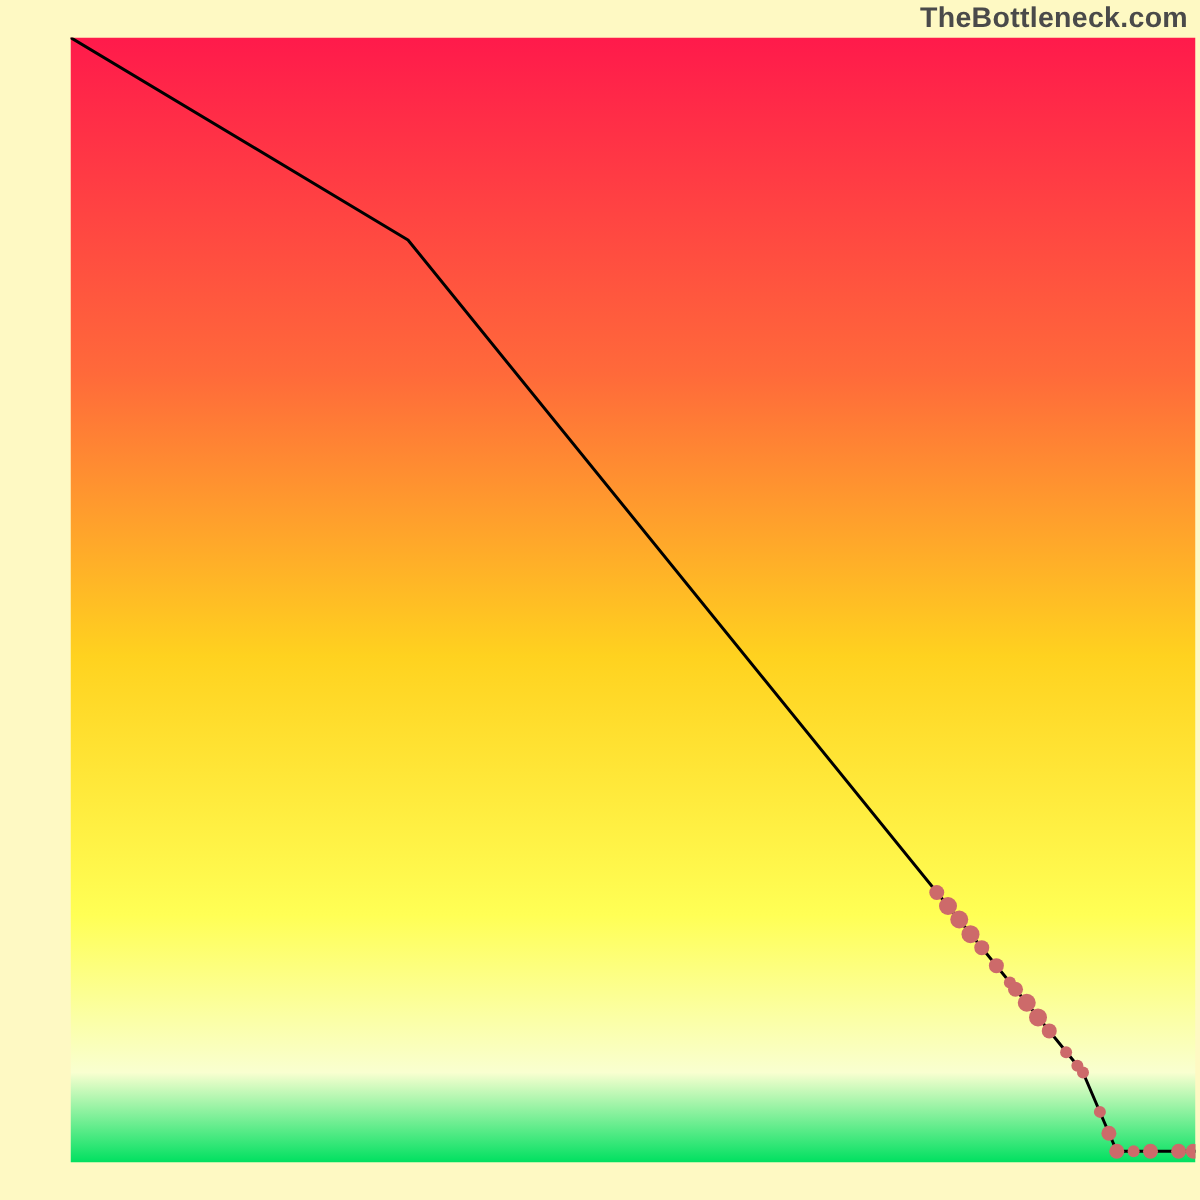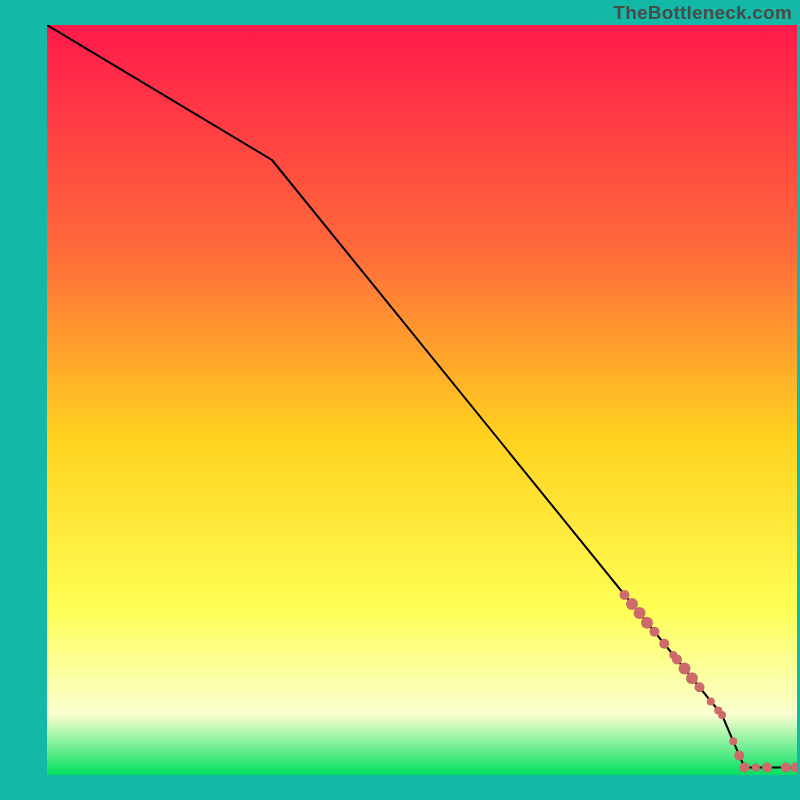--- a/index.html
+++ b/index.html
@@ -8,21 +8,21 @@
     width: 800px;
     height: 800px;
     background: #000;
     font-family: Arial, Helvetica, sans-serif;
     overflow: hidden;
   }
   .frame {
     position: relative;
     width: 800px;
     height: 800px;
-    background: #14b8a6;
+    background: #fef9c3;
   }
   .attribution {
     position: absolute;
     top: 2px;
     right: 8px;
     color: #4a4a4a;
     font-size: 19px;
     font-weight: 600;
     letter-spacing: 0.2px;
   }

